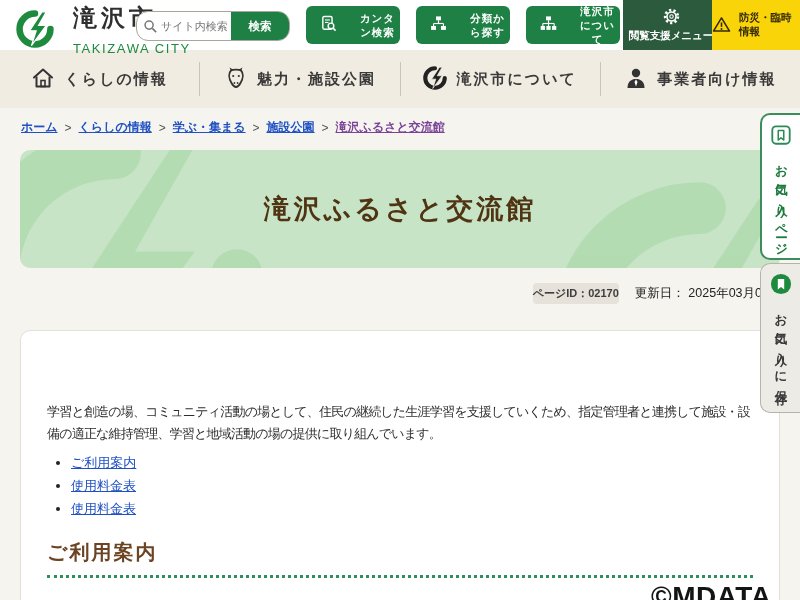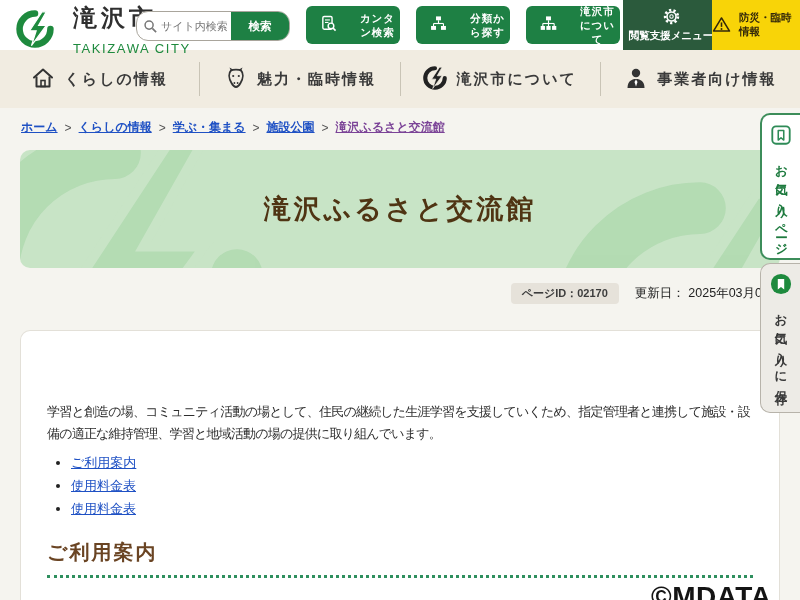--- a/index.html
+++ b/index.html
@@ -50,21 +50,21 @@
   .breadcrumb .sep { color:#555; }
   
   .banner { position:absolute; top:150px; left:20px; width:760px; height:118px; background:#c8e4c6;
     border-radius:10px; overflow:hidden; display:flex; align-items:center; justify-content:center; }
   .banner .wm { position:absolute; opacity:.5; }
   .banner .wm.left { left:-55px; top:-25px; width:300px; height:300px; }
   .banner .wm.right { right:-70px; top:30px; width:300px; height:300px; }
   .banner h1 { position:relative; font-size:27px; font-weight:bold; color:#4f3413; letter-spacing:3px; }
   
   .meta-row { position:absolute; top:283px; right:38px; display:flex; align-items:center; gap:16px; z-index:2; }
-  .pageid-badge { background:#e6e2da; border-radius:4px; padding:3px 11px; font-size:11px; font-weight:bold; color:#3d3d3d; }
+  .pageid-badge { background:#e6e2da; border-radius:4px; padding:3px 0; font-size:11px; font-weight:bold; color:#3d3d3d; }
   .updated { font-size:12.5px; color:#222; white-space:nowrap; }
   
   .side-tab { position:absolute; right:0; width:40px; display:flex; flex-direction:column; align-items:center;
     gap:6px; padding-top:9px; cursor:pointer; z-index:6; }
   .side-tab .vtext { writing-mode:vertical-rl; text-orientation:upright; font-size:12.5px; font-weight:bold; letter-spacing:3px; }
   .tab-fav-page { top:113px; height:147px; background:#ffffff; border:2px solid #3c8d5a; border-right:none;
     border-radius:10px 0 0 10px; }
   .tab-fav-page .vtext { color:#1d7a3e; }
   .tab-fav-save { top:263px; height:150px; background:#edebe6; border:1px solid #b7b3aa; border-right:none;
     border-radius:10px 0 0 10px; }
@@ -201,21 +201,21 @@
       <svg viewBox="0 0 24 24">
           <path d="M7 5 L5.5 1.5 L9 3.5 Z" fill="#333"></path>
           <path d="M17 5 L18.5 1.5 L15 3.5 Z" fill="#333"></path>
           <path d="M7 4.5 C4.5 7 4.5 12 7.5 17 C9 19.8 10 21 12 21 C14 21 15 19.8 16.5 17 C19.5 12 19.5 7 17 4.5 C15.5 3.2 8.5 3.2 7 4.5 Z" fill="none" stroke="#333" stroke-width="1.8" stroke-linejoin="round"></path>
           <circle cx="9.2" cy="10" r="1.1" fill="#333"></circle>
           <circle cx="14.8" cy="10" r="1.1" fill="#333"></circle>
           <circle cx="10.4" cy="17" r="0.9" fill="#333"></circle>
           <circle cx="13.6" cy="17" r="0.9" fill="#333"></circle>
         </svg>
     </span>
-    <span>魅力・臨時情報</span>
+    <span>魅力・施設公園</span>
   </div>
   <div class="gnav-divider"></div>
   <div class="gnav-item">
     <span>
       <svg viewBox="0 0 64 64">
           <path d="M32 6 A26 26 0 1 0 58 32" fill="none" stroke="#222" stroke-width="11" stroke-linecap="round"></path>
           <path d="M44 3 L23 35 L34 35 L26 60 L51 26 L38 26 L51 3 Z" fill="#222" stroke="#f1ece1" stroke-width="2"></path>
         </svg>
     </span>
     <span>滝沢市について</span>

